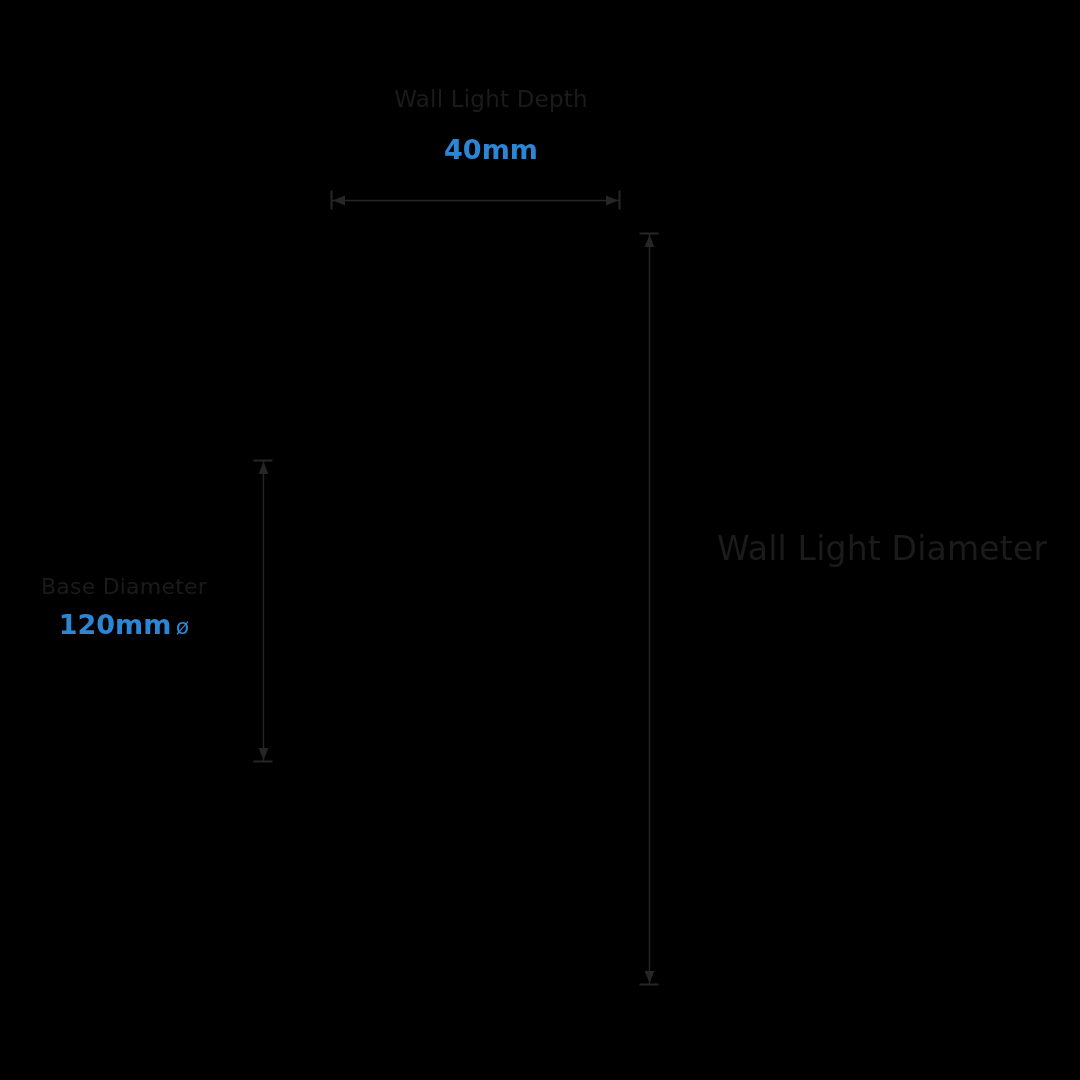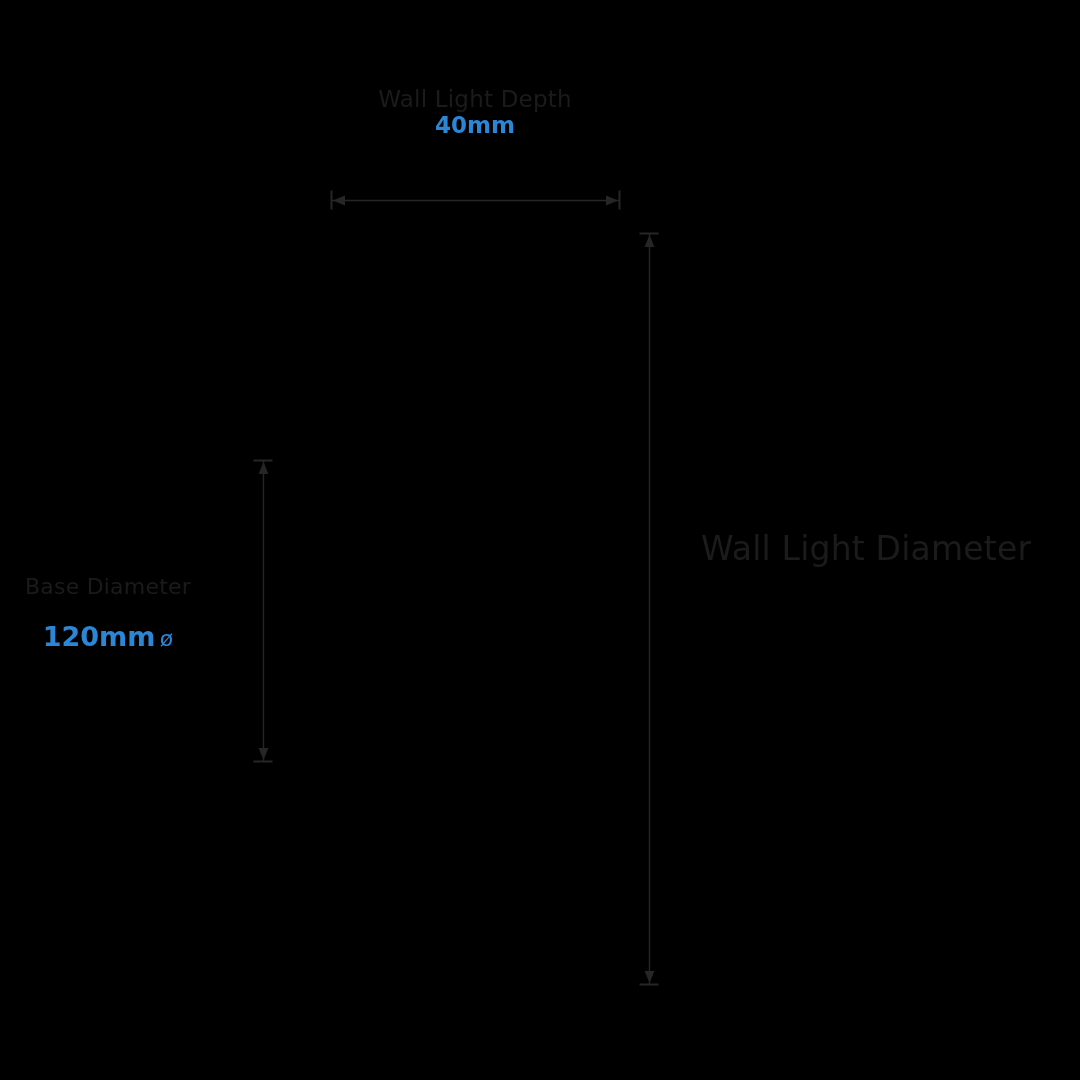--- a/index.html
+++ b/index.html
@@ -22,20 +22,21 @@
     top: 0;
     width: 1080px;
     height: 1080px;
   }
 
   
   .dim-label {
     position: absolute;
     line-height: 1.0;
     white-space: nowrap;
+    padding-left: 16px;
   }
   .dim-title {
     display: block;
     color: #1b1b1b;
     font-weight: 400;
   }
   .dim-value {
     display: block;
     color: #2b87d6;
     font-weight: 700;
@@ -49,38 +50,38 @@
     left: 0px;
     top: 88px;
     width: 950px;
     text-align: center;
   }
   #label-depth .dim-title {
     font-size: 23px;
     letter-spacing: 0.2px;
   }
   #label-depth .dim-value {
-    font-size: 23px;
-    margin-top: 3px;
+    font-size: 27px;
+    margin-top: 25px;
   }
 
   
   #label-base {
     left: 0px;
     top: 576px;
     width: 216px;
     text-align: center;
   }
   #label-base .dim-title {
     font-size: 22px;
     letter-spacing: 0.2px;
   }
   #label-base .dim-value {
     font-size: 27px;
-    margin-top: 25px;
+    margin-top: 13px;
   }
   #label-base .dia-sym {
     font-size: 22px;
   }
 
   
   #label-walldia {
     left: 701px;
     top: 532px;
     text-align: center;

